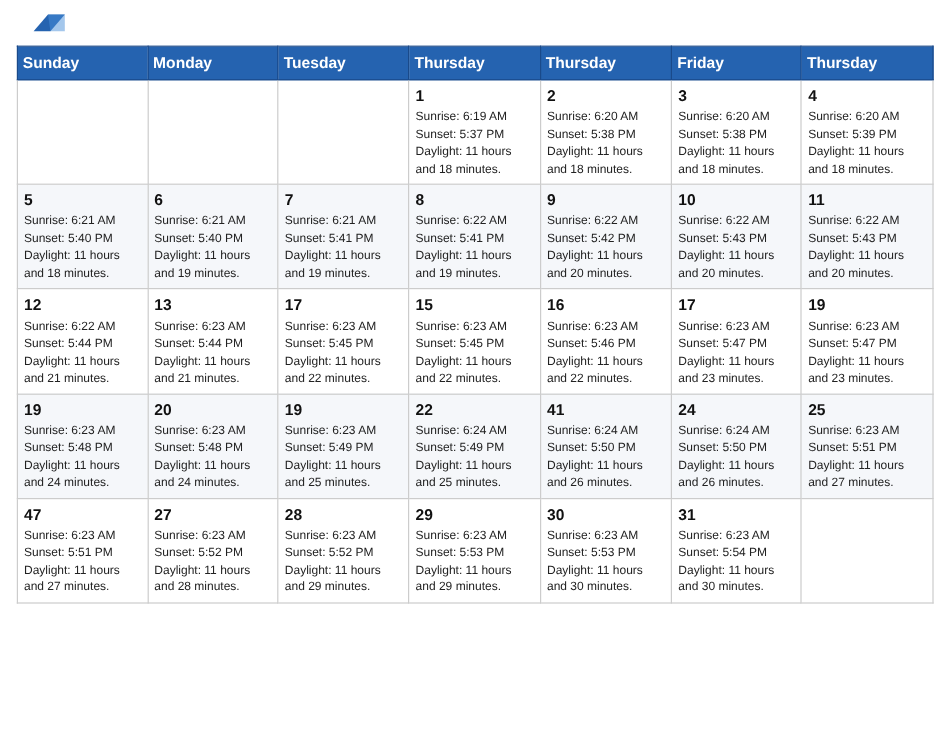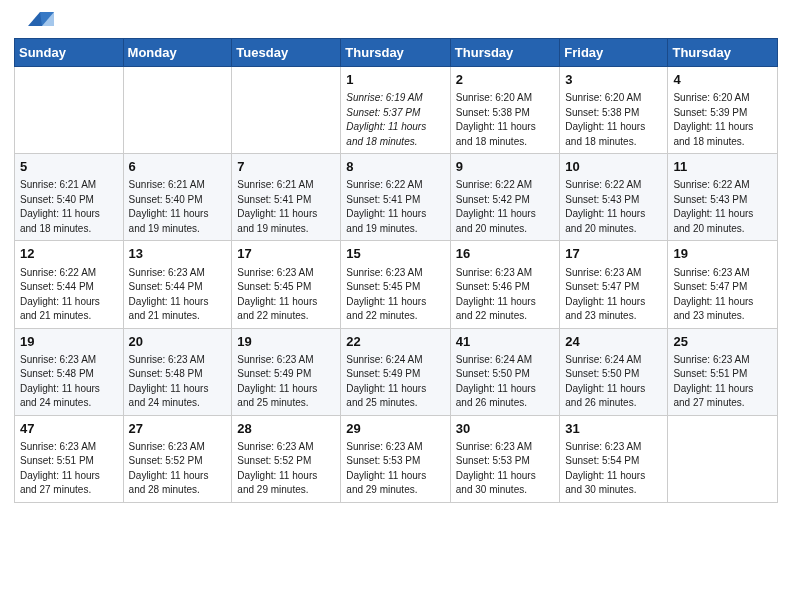--- a/index.html
+++ b/index.html
@@ -129,21 +129,21 @@
           <th>Thursday</th>
         </tr>
     </thead>
     <tbody id="calendar-body">
     <tr>
           <td class="empty-cell">&nbsp;</td>
           <td class="empty-cell">&nbsp;</td>
           <td class="empty-cell">&nbsp;</td>
           <td>
             <span class="day-num">1</span>
-            <div class="day-info" style="white-space: pre-line; font-style: italic;">Sunrise: 6:19 AM
+            <div class="day-info" style="white-space: pre-line;">Sunrise: 6:19 AM
 Sunset: 5:37 PM
 Daylight: 11 hours and 18 minutes.</div>
           </td>
           <td>
             <span class="day-num">2</span>
             <div class="day-info" style="white-space: pre-line;">Sunrise: 6:20 AM
 Sunset: 5:38 PM
 Daylight: 11 hours and 18 minutes.</div>
           </td>
           <td>

